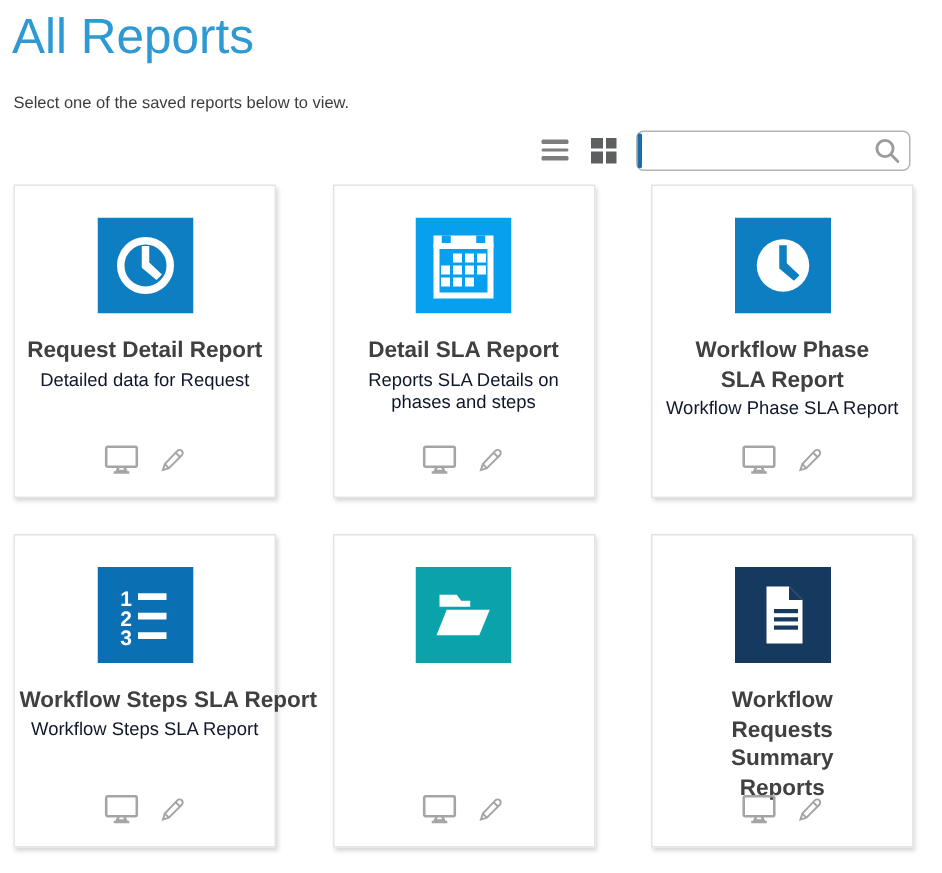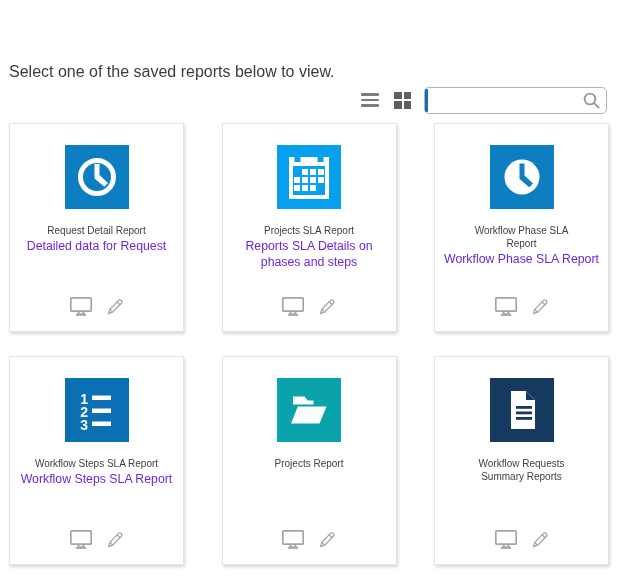--- a/index.html
+++ b/index.html
@@ -6,21 +6,21 @@
   html,body { background:#fff; }
   body { font-family:"Liberation Sans", sans-serif; }
   .page { position:relative; width:628px; height:582px; background:#fff; overflow:hidden; }
 
   .page-title{
     position:absolute; left:8px; top:5px;
     font-size:33px; font-weight:300; color:#2f99d4; letter-spacing:0;
   }
   .page-subtitle{
     position:absolute; left:9px; top:63px;
-    font-size:16px; color:#3c3c3c;
+    font-size:11px; color:#3c3c3c;
   }
 
   
   .toolbar{ position:absolute; top:86px; right:21px; display:flex; align-items:center; gap:11px; height:28px; }
   .list-view{ display:flex; flex-direction:column; gap:3px; cursor:pointer; padding:2px; }
   .list-view i{ display:block; width:18px; height:2.6px; background:#7d7d7d; border-radius:1px; }
   .grid-view{ display:grid; grid-template-columns:7.5px 7.5px; grid-template-rows:7.5px 7.5px; gap:2px; cursor:pointer; padding:2px; }
   .grid-view i{ background:#5d5f61; display:block; }
   .searchbox{ position:relative; width:183px; height:27px; }
   .searchbox input{
@@ -42,41 +42,42 @@
   }
   .tile{ width:64px; height:64px; margin:21px auto 0; }
   .tile svg{ display:block; width:64px; height:64px; }
   .bg-blue   { fill:#0e7ec2; }
   .bg-bright { fill:#06a0ee; }
   .bg-dark   { fill:#0b6fb4; }
   .bg-teal   { fill:#0aa2ab; }
   .bg-navy   { fill:#16395f; }
 
   .card h3{
-    margin-top:15px; padding:0 3px; font-size:10px; font-weight:normal;
+    margin-top:15px; padding:0 3px; font-size:15px; font-weight:bold;
     color:#404040; line-height:1.3;
   }
   .card .sub{
-    margin-top:2px; padding:0 6px; font-size:12.3px; color:#6d28d9; line-height:1.3;
+    margin-top:2px; padding:0 6px; font-size:12.3px; color:#0f172a; line-height:1.3;
   }
   .t-narrow{ max-width:128px; margin-left:auto; margin-right:auto; }
   .t-nowrap{ white-space:nowrap; padding:0 1px; }
   .s-narrow{ max-width:152px; margin-left:auto; margin-right:auto; }
 
   .card-actions{
     position:absolute; bottom:14px; left:0; width:100%;
     display:flex; justify-content:center; align-items:center; gap:12px;
   }
   .act{ display:inline-flex; cursor:pointer; }
 </style>
 </head>
 <body>
 
 <div class="page">
 
+  <h1 class="page-title">All Reports</h1>
   <div class="page-subtitle">Select one of the saved reports below to view.</div>
 
   <div class="toolbar">
     <span class="list-view">
         <i></i>
         <i></i>
         <i></i>
       </span>
     <span class="grid-view">
         <i></i>
@@ -145,21 +146,21 @@
             <rect x="17" y="32" width="6" height="6"></rect>
               <rect x="25" y="32" width="6" height="6"></rect>
               <rect x="33" y="32" width="6" height="6"></rect>
               <rect x="41" y="32" width="6" height="6"></rect>
             <rect x="17" y="40" width="6" height="6"></rect>
               <rect x="25" y="40" width="6" height="6"></rect>
               <rect x="33" y="40" width="6" height="6"></rect>
           </g>
         </svg>
       </div>
-      <h3>Projects SLA Report</h3>
+      <h3>Detail SLA Report</h3>
       <div class="sub s-narrow">Reports SLA Details on phases and steps</div>
       <div class="card-actions">
         <span class="act">
           <svg width="24" height="21" viewBox="0 0 24 21">
             <g fill="none" stroke="#a5a5a5" stroke-width="1.7">
               <rect x="1.8" y="1.8" width="20.4" height="13.4" rx="1"></rect>
               <path d="M10.2 15.2 L9 18 H15 L13.8 15.2"></path>
               <line x1="6.8" y1="19" x2="17.2" y2="19"></line>
             </g>
           </svg>
@@ -249,21 +250,20 @@
     </div>
 
     <div class="card">
       <div class="tile">
         <svg viewBox="0 0 64 64">
           <rect class="bg-teal" width="64" height="64"></rect>
           <path d="M16 18.5 H27.5 L30.5 22.5 H36.5 V26.5 H16 Z" fill="#fff"></path>
           <path d="M14 45.5 L20.8 28.5 H49.5 L42.5 45.5 Z" fill="#fff"></path>
         </svg>
       </div>
-      <h3>Projects Report</h3>
       <div class="sub"></div>
       <div class="card-actions">
         <span class="act">
           <svg width="24" height="21" viewBox="0 0 24 21">
             <g fill="none" stroke="#a5a5a5" stroke-width="1.7">
               <rect x="1.8" y="1.8" width="20.4" height="13.4" rx="1"></rect>
               <path d="M10.2 15.2 L9 18 H15 L13.8 15.2"></path>
               <line x1="6.8" y1="19" x2="17.2" y2="19"></line>
             </g>
           </svg>

